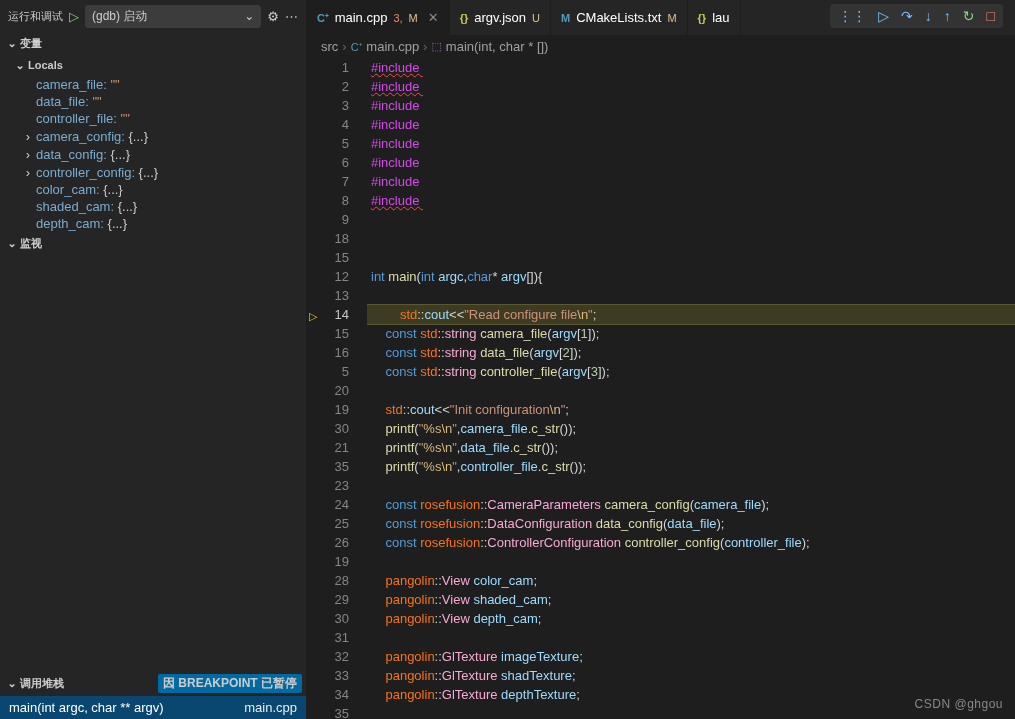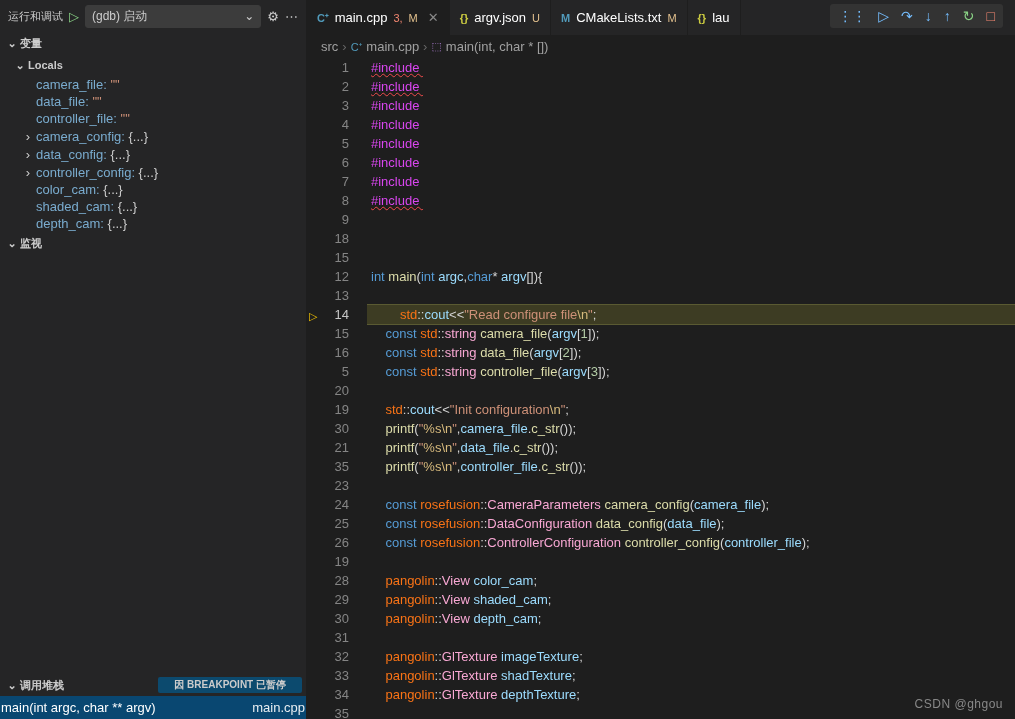--- a/index.html
+++ b/index.html
@@ -12,24 +12,24 @@
 .gear-icon { color: #cccccc; }
 .dots-icon { color: #cccccc; }
 .section-header { display: flex; align-items: center; padding: 3px 4px; cursor: pointer; font-size: 11px; font-weight: bold; color: #ccc; }
 .chev { width: 16px; height: 16px; display: inline-flex; align-items: center; justify-content: center; }
 .vars { flex: 0 0 auto; max-height: 250px; overflow-y: auto; }
 .var-row { display: flex; align-items: center; padding: 1px 0 1px 18px; font-family: Consolas, monospace; font-size: 13px; white-space: pre; }
 .var-row.indent1 { padding-left: 36px; }
 .var-name { color: #7aaccf; }
 .var-value { color: #ce9178; }
 .var-obj { color: #cccccc; }
-.callstack-row { display: flex; align-items: center; padding: 4px 1px; font-family: Consolas, monospace; font-size: 13px; background: #094771; color: #ffffff; cursor: pointer; }
+.callstack-row { display: flex; align-items: center; padding: 4px 9px; font-family: Consolas, monospace; font-size: 13px; background: #094771; color: #ffffff; cursor: pointer; }
 .callstack-file { margin-left: auto; color: #ffffff; opacity: 0.9; }
 .section-spacer { flex: 1; }
-.pause-badge { margin-left: auto; font-size: 10px; color: #ccc; background: #0c4a6e; padding: 1px 16px; border-radius: 2px; }
+.pause-badge { margin-left: auto; font-size: 12px; color: #ccc; background: #0369a1; padding: 1px 5px; border-radius: 2px; }
 
 .main { flex: 1; display: flex; flex-direction: column; position: relative; }
 .tab-bar { display: flex; background: #252526; height: 35px; align-items: stretch; }
 .tab { display: flex; align-items: center; padding: 0 10px; gap: 6px; font-size: 13px; border-right: 1px solid #1e1e1e; cursor: pointer; }
 .tab.active { background: #1e1e1e; }
 .tab-icon-cpp { color: #519aba; font-weight: bold; font-size: 11px; }
 .tab-icon-json { color: #cbcb41; font-weight: bold; font-size: 11px; }
 .tab-icon-cmake { color: #519aba; font-weight: bold; font-size: 11px; }
 .tab-label { color: #ffffff; }
 .tab-mod { color: #e2c08d; font-size: 11px; }

